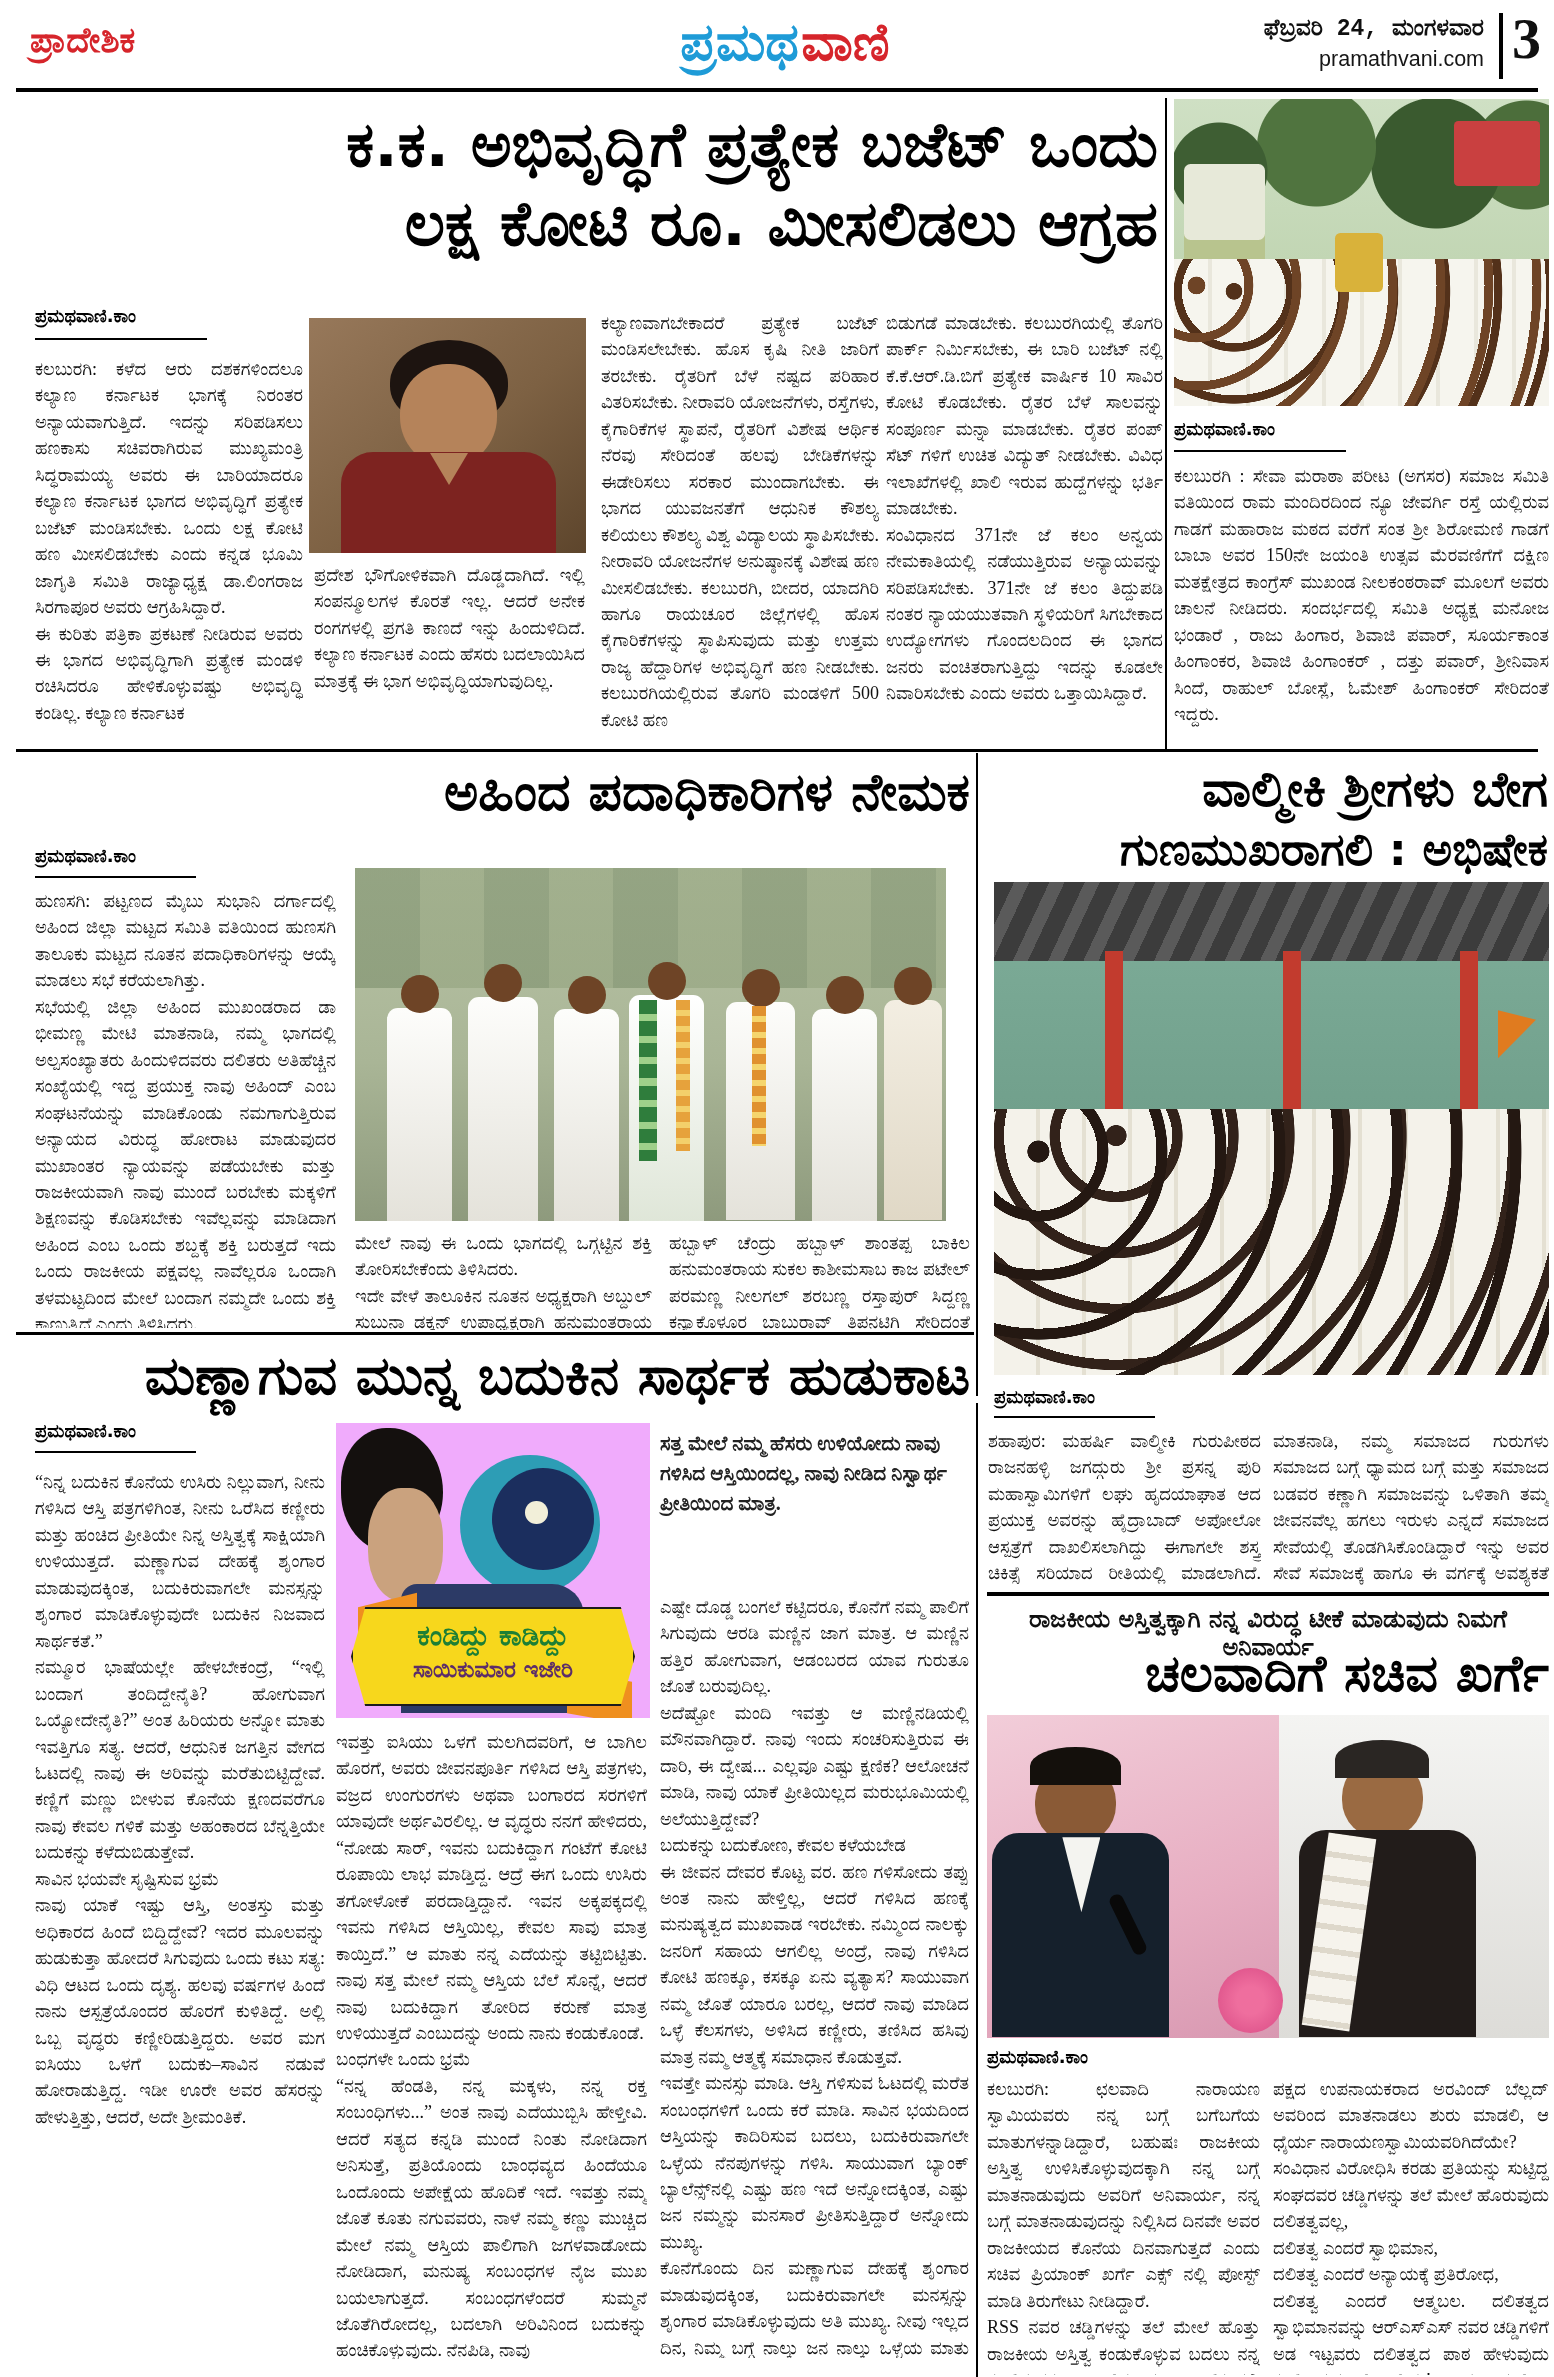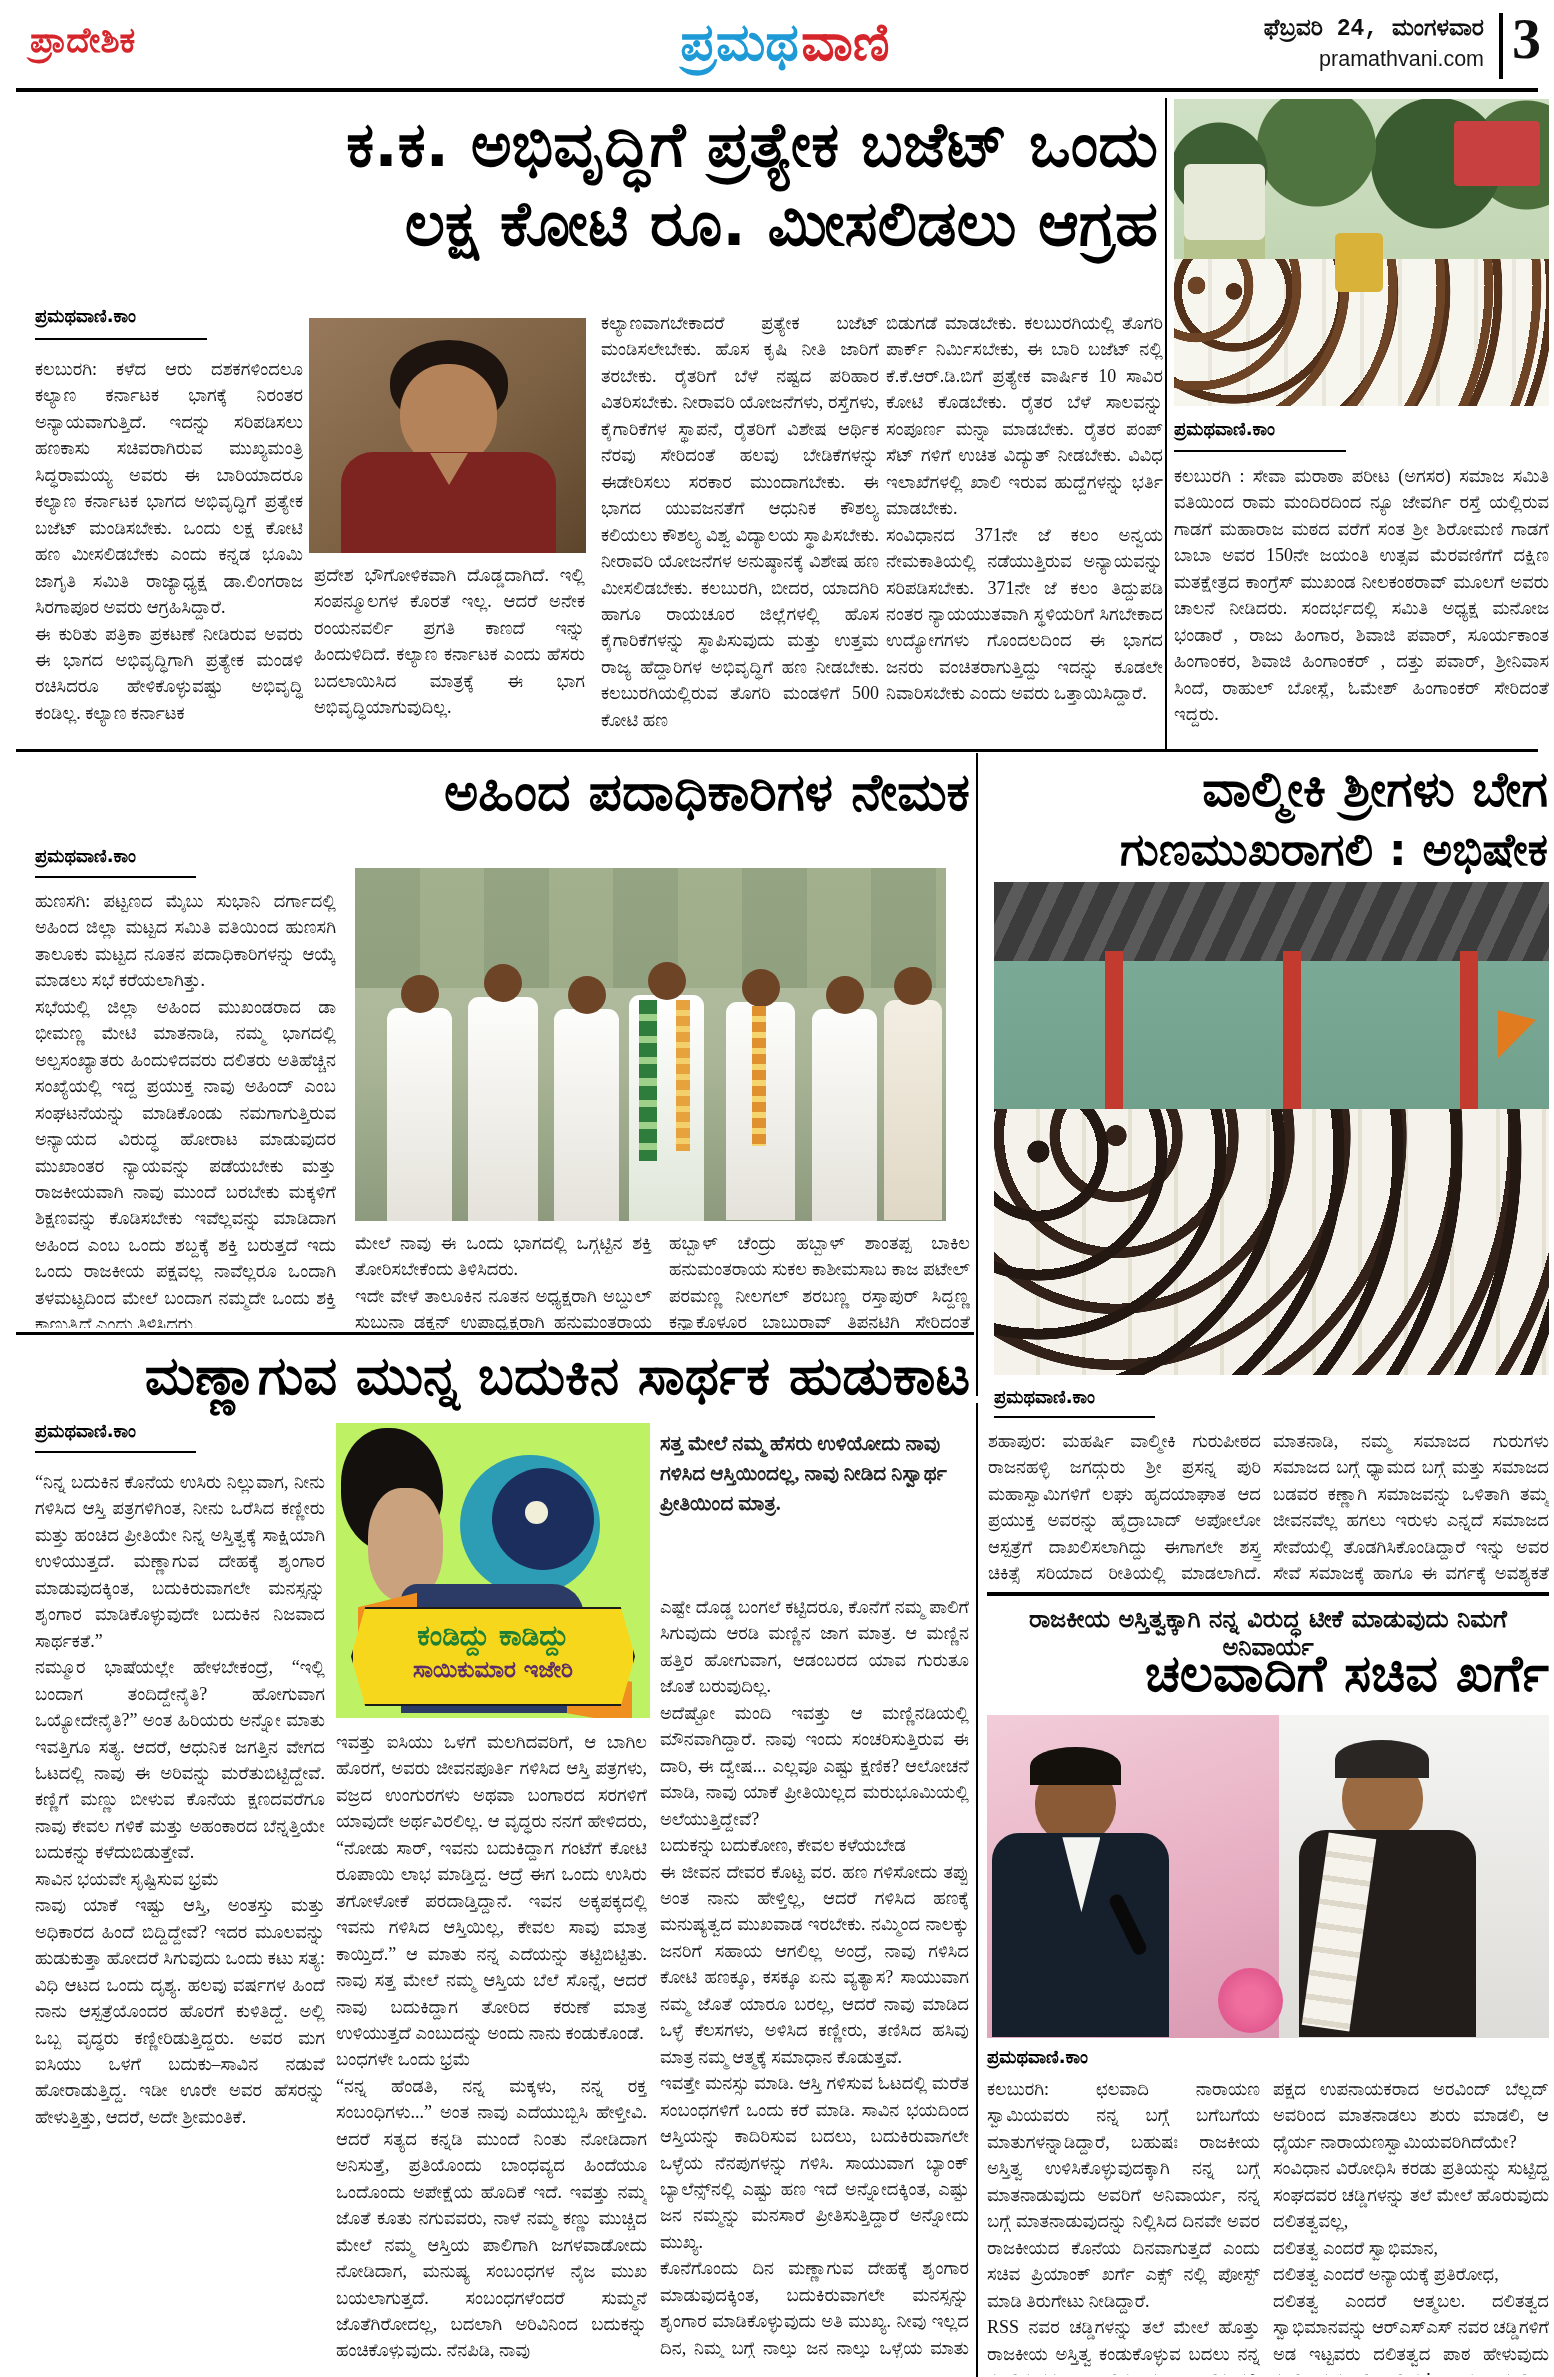--- a/index.html
+++ b/index.html
@@ -52,21 +52,21 @@
 
   <div class="abs photo" style="left:309px;top:318px;width:277px;height:235px;background:linear-gradient(140deg,#97785a 0%,#7d6143 55%,#5d452c 100%);">
     <div class="abs" style="left:81px;top:21.5px;width:118px;height:86px;border-radius:50% 50% 46% 46%;background:#1d1410;"></div>
     <div class="abs" style="left:91px;top:46px;width:97px;height:102px;border-radius:48%;background:#b5835a;"></div>
     <div class="abs" style="left:32px;top:134px;width:215px;height:102px;border-radius:32px 32px 0 0;background:#7d2320;"></div>
     <div class="abs" style="left:121px;top:135px;width:38px;height:32px;background:#b5835a;clip-path:polygon(0 0,100% 0,50% 100%);"></div>
   </div>
 
   <div class="abs body-col" style="left:35px;top:356px;width:268px;height:385px;">ಕಲಬುರಗಿ: ಕಳೆದ ಆರು ದಶಕಗಳಿಂದಲೂ ಕಲ್ಯಾಣ ಕರ್ನಾಟಕ ಭಾಗಕ್ಕೆ ನಿರಂತರ ಅನ್ಯಾಯವಾಗುತ್ತಿದೆ. ಇದನ್ನು ಸರಿಪಡಿಸಲು ಹಣಕಾಸು ಸಚಿವರಾಗಿರುವ ಮುಖ್ಯಮಂತ್ರಿ ಸಿದ್ಧರಾಮಯ್ಯ ಅವರು ಈ ಬಾರಿಯಾದರೂ ಕಲ್ಯಾಣ ಕರ್ನಾಟಕ ಭಾಗದ ಅಭಿವೃದ್ಧಿಗೆ ಪ್ರತ್ಯೇಕ ಬಜೆಟ್ ಮಂಡಿಸಬೇಕು. ಒಂದು ಲಕ್ಷ ಕೋಟಿ ಹಣ ಮೀಸಲಿಡಬೇಕು ಎಂದು ಕನ್ನಡ ಭೂಮಿ ಜಾಗೃತಿ ಸಮಿತಿ ರಾಜ್ಯಾಧ್ಯಕ್ಷ ಡಾ.ಲಿಂಗರಾಜ ಸಿರಗಾಪೂರ ಅವರು ಆಗ್ರಹಿಸಿದ್ದಾರೆ.
 ಈ ಕುರಿತು ಪತ್ರಿಕಾ ಪ್ರಕಟಣೆ ನೀಡಿರುವ ಅವರು ಈ ಭಾಗದ ಅಭಿವೃದ್ಧಿಗಾಗಿ ಪ್ರತ್ಯೇಕ ಮಂಡಳಿ ರಚಿಸಿದರೂ ಹೇಳಿಕೊಳ್ಳುವಷ್ಟು ಅಭಿವೃದ್ಧಿ ಕಂಡಿಲ್ಲ. ಕಲ್ಯಾಣ ಕರ್ನಾಟಕ</div>
-  <div class="abs body-col" style="left:314px;top:562px;width:271px;height:178px;">ಪ್ರದೇಶ ಭೌಗೋಳಿಕವಾಗಿ ದೊಡ್ಡದಾಗಿದೆ. ಇಲ್ಲಿ ಸಂಪನ್ಮೂಲಗಳ ಕೊರತೆ ಇಲ್ಲ. ಆದರೆ ಅನೇಕ ರಂಯನವರ್ಲಿ ಪ್ರಗತಿ ಕಾಣದೆ ಇನ್ನು ಹಿಂದುಳಿದಿದೆ. ಕಲ್ಯಾಣ ಕರ್ನಾಟಕ ಎಂದು ಹೆಸರು ಬದಲಾಯಿಸಿದ ಮಾತ್ರಕ್ಕೆ ಈ ಭಾಗ ಅಭಿವೃದ್ಧಿಯಾಗುವುದಿಲ್ಲ.</div>
+  <div class="abs body-col" style="left:314px;top:562px;width:271px;height:178px;">ಪ್ರದೇಶ ಭೌಗೋಳಿಕವಾಗಿ ದೊಡ್ಡದಾಗಿದೆ. ಇಲ್ಲಿ ಸಂಪನ್ಮೂಲಗಳ ಕೊರತೆ ಇಲ್ಲ. ಆದರೆ ಅನೇಕ ರಂಗಗಳಲ್ಲಿ ಪ್ರಗತಿ ಕಾಣದೆ ಇನ್ನು ಹಿಂದುಳಿದಿದೆ. ಕಲ್ಯಾಣ ಕರ್ನಾಟಕ ಎಂದು ಹೆಸರು ಬದಲಾಯಿಸಿದ ಮಾತ್ರಕ್ಕೆ ಈ ಭಾಗ ಅಭಿವೃದ್ಧಿಯಾಗುವುದಿಲ್ಲ.</div>
   <div class="abs body-col" style="left:601px;top:310px;width:278px;height:431px;">ಕಲ್ಯಾಣವಾಗಬೇಕಾದರೆ ಪ್ರತ್ಯೇಕ ಬಜೆಟ್ ಮಂಡಿಸಲೇಬೇಕು. ಹೊಸ ಕೃಷಿ ನೀತಿ ಜಾರಿಗೆ ತರಬೇಕು. ರೈತರಿಗೆ ಬೆಳೆ ನಷ್ಟದ ಪರಿಹಾರ ವಿತರಿಸಬೇಕು. ನೀರಾವರಿ ಯೋಜನೆಗಳು, ರಸ್ತೆಗಳು, ಕೈಗಾರಿಕೆಗಳ ಸ್ಥಾಪನೆ, ರೈತರಿಗೆ ವಿಶೇಷ ಆರ್ಥಿಕ ನೆರವು ಸೇರಿದಂತೆ ಹಲವು ಬೇಡಿಕೆಗಳನ್ನು ಈಡೇರಿಸಲು ಸರಕಾರ ಮುಂದಾಗಬೇಕು. ಈ ಭಾಗದ ಯುವಜನತೆಗೆ ಆಧುನಿಕ ಕೌಶಲ್ಯ ಕಲಿಯಲು ಕೌಶಲ್ಯ ವಿಶ್ವ ವಿದ್ಯಾಲಯ ಸ್ಥಾಪಿಸಬೇಕು. ನೀರಾವರಿ ಯೋಜನೆಗಳ ಅನುಷ್ಠಾನಕ್ಕೆ ವಿಶೇಷ ಹಣ ಮೀಸಲಿಡಬೇಕು. ಕಲಬುರಗಿ, ಬೀದರ, ಯಾದಗಿರಿ ಹಾಗೂ ರಾಯಚೂರ ಜಿಲ್ಲೆಗಳಲ್ಲಿ ಹೊಸ ಕೈಗಾರಿಕೆಗಳನ್ನು ಸ್ಥಾಪಿಸುವುದು ಮತ್ತು ಉತ್ತಮ ರಾಜ್ಯ ಹೆದ್ದಾರಿಗಳ ಅಭಿವೃದ್ಧಿಗೆ ಹಣ ನೀಡಬೇಕು. ಕಲಬುರಗಿಯಲ್ಲಿರುವ ತೊಗರಿ ಮಂಡಳಿಗೆ 500 ಕೋಟಿ ಹಣ</div>
   <div class="abs body-col" style="left:886px;top:310px;width:277px;height:431px;">ಬಿಡುಗಡೆ ಮಾಡಬೇಕು. ಕಲಬುರಗಿಯಲ್ಲಿ ತೊಗರಿ ಪಾರ್ಕ್ ನಿರ್ಮಿಸಬೇಕು, ಈ ಬಾರಿ ಬಜೆಟ್ ನಲ್ಲಿ ಕೆ.ಕೆ.ಆರ್.ಡಿ.ಬಿಗೆ ಪ್ರತ್ಯೇಕ ವಾರ್ಷಿಕ 10 ಸಾವಿರ ಕೋಟಿ ಕೊಡಬೇಕು. ರೈತರ ಬೆಳೆ ಸಾಲವನ್ನು ಸಂಪೂರ್ಣ ಮನ್ನಾ ಮಾಡಬೇಕು. ರೈತರ ಪಂಪ್ ಸೆಟ್ ಗಳಿಗೆ ಉಚಿತ ವಿದ್ಯುತ್ ನೀಡಬೇಕು. ವಿವಿಧ ಇಲಾಖೆಗಳಲ್ಲಿ ಖಾಲಿ ಇರುವ ಹುದ್ದೆಗಳನ್ನು ಭರ್ತಿ ಮಾಡಬೇಕು.
 ಸಂವಿಧಾನದ 371ನೇ ಜೆ ಕಲಂ ಅನ್ವಯ ನೇಮಕಾತಿಯಲ್ಲಿ ನಡೆಯುತ್ತಿರುವ ಅನ್ಯಾಯವನ್ನು ಸರಿಪಡಿಸಬೇಕು. 371ನೇ ಜೆ ಕಲಂ ತಿದ್ದುಪಡಿ ನಂತರ ನ್ಯಾಯಯುತವಾಗಿ ಸ್ಥಳಿಯರಿಗೆ ಸಿಗಬೇಕಾದ ಉದ್ಯೋಗಗಳು ಗೊಂದಲದಿಂದ ಈ ಭಾಗದ ಜನರು ವಂಚಿತರಾಗುತ್ತಿದ್ದು ಇದನ್ನು ಕೂಡಲೇ ನಿವಾರಿಸಬೇಕು ಎಂದು ಅವರು ಒತ್ತಾಯಿಸಿದ್ದಾರೆ.</div>
 
   <div class="abs rule-v" style="left:1165px;top:98px;width:2.2px;height:651px;"></div>
 
   <div class="abs photo" style="left:1174px;top:99px;width:375px;height:307px;background:linear-gradient(#e9efe2,#dfe7d5);">
     <div class="abs" style="left:0;top:0;width:100%;height:52%;background:
       radial-gradient(circle at 12% 45%, #3e5e33 0 48px, transparent 49px),
       radial-gradient(circle at 38% 30%, #50743f 0 59px, transparent 60px),
@@ -146,21 +146,21 @@
 
   <div class="abs headline" style="left:24px;top:1342px;width:946px;font-size:53px;">ಮಣ್ಣಾಗುವ ಮುನ್ನ ಬದುಕಿನ ಸಾರ್ಥಕ ಹುಡುಕಾಟ</div>
   <div class="abs byline" style="left:35px;top:1420px;">ಪ್ರಮಥವಾಣಿ.ಕಾಂ</div>
   <div class="abs byline-rule" style="left:35px;top:1451px;width:161px;"></div>
 
   <div class="abs body-col" style="left:35px;top:1469px;width:290px;height:890px;">“ನಿನ್ನ ಬದುಕಿನ ಕೊನೆಯ ಉಸಿರು ನಿಲ್ಲುವಾಗ, ನೀನು ಗಳಿಸಿದ ಆಸ್ತಿ ಪತ್ರಗಳಿಗಿಂತ, ನೀನು ಒರೆಸಿದ ಕಣ್ಣೀರು ಮತ್ತು ಹಂಚಿದ ಪ್ರೀತಿಯೇ ನಿನ್ನ ಅಸ್ತಿತ್ವಕ್ಕೆ ಸಾಕ್ಷಿಯಾಗಿ ಉಳಿಯುತ್ತದೆ. ಮಣ್ಣಾಗುವ ದೇಹಕ್ಕೆ ಶೃಂಗಾರ ಮಾಡುವುದಕ್ಕಿಂತ, ಬದುಕಿರುವಾಗಲೇ ಮನಸ್ಸನ್ನು ಶೃಂಗಾರ ಮಾಡಿಕೊಳ್ಳುವುದೇ ಬದುಕಿನ ನಿಜವಾದ ಸಾರ್ಥಕತೆ.”
 ನಮ್ಮೂರ ಭಾಷೆಯಲ್ಲೇ ಹೇಳಬೇಕಂದ್ರೆ, “ಇಲ್ಲಿ ಬಂದಾಗ ತಂದಿದ್ದೇನೈತಿ? ಹೋಗುವಾಗ ಒಯ್ಯೋದೇನೈತಿ?” ಅಂತ ಹಿರಿಯರು ಅನ್ನೋ ಮಾತು ಇವತ್ತಿಗೂ ಸತ್ಯ. ಆದರೆ, ಆಧುನಿಕ ಜಗತ್ತಿನ ವೇಗದ ಓಟದಲ್ಲಿ ನಾವು ಈ ಅರಿವನ್ನು ಮರೆತುಬಿಟ್ಟಿದ್ದೇವೆ. ಕಣ್ಣಿಗೆ ಮಣ್ಣು ಬೀಳುವ ಕೊನೆಯ ಕ್ಷಣದವರೆಗೂ ನಾವು ಕೇವಲ ಗಳಿಕೆ ಮತ್ತು ಅಹಂಕಾರದ ಬೆನ್ನತ್ತಿಯೇ ಬದುಕನ್ನು ಕಳೆದುಬಿಡುತ್ತೇವೆ.
 ಸಾವಿನ ಭಯವೇ ಸೃಷ್ಟಿಸುವ ಭ್ರಮೆ
 ನಾವು ಯಾಕೆ ಇಷ್ಟು ಆಸ್ತಿ, ಅಂತಸ್ತು ಮತ್ತು ಅಧಿಕಾರದ ಹಿಂದೆ ಬಿದ್ದಿದ್ದೇವೆ? ಇದರ ಮೂಲವನ್ನು ಹುಡುಕುತ್ತಾ ಹೋದರೆ ಸಿಗುವುದು ಒಂದು ಕಟು ಸತ್ಯ: ವಿಧಿ ಆಟದ ಒಂದು ದೃಶ್ಯ. ಹಲವು ವರ್ಷಗಳ ಹಿಂದೆ ನಾನು ಆಸ್ಪತ್ರೆಯೊಂದರ ಹೊರಗೆ ಕುಳಿತಿದ್ದೆ. ಅಲ್ಲಿ ಒಬ್ಬ ವೃದ್ಧರು ಕಣ್ಣೀರಿಡುತ್ತಿದ್ದರು. ಅವರ ಮಗ ಐಸಿಯು ಒಳಗೆ ಬದುಕು–ಸಾವಿನ ನಡುವೆ ಹೋರಾಡುತ್ತಿದ್ದ. ಇಡೀ ಊರೇ ಅವರ ಹೆಸರನ್ನು ಹೇಳುತ್ತಿತ್ತು, ಆದರೆ, ಅದೇ ಶ್ರೀಮಂತಿಕೆ.</div>
 
-  <div class="abs photo" style="left:336px;top:1423px;width:314px;height:295px;background:#bef264;">
+  <div class="abs photo" style="left:336px;top:1423px;width:314px;height:295px;background:#f0abfc;">
     <div class="abs" style="left:5.4px;top:5.4px;width:102px;height:124px;border-radius:46% 54% 50% 50%;background:#14100e;"></div>
     <div class="abs" style="left:32px;top:65px;width:75px;height:113px;border-radius:44%;background:#caa27e;"></div>
     <div class="abs" style="left:124px;top:32px;width:140px;height:140px;border-radius:50%;background:#2d9db5;">
       <div class="abs" style="left:32px;top:13px;width:102px;height:102px;border-radius:50%;background:#1b2e5e;"></div>
       <div class="abs" style="left:65px;top:46px;width:22.6px;height:22.6px;border-radius:50%;background:#f2efd9;"></div>
     </div>
     <div class="abs" style="left:65px;top:161px;width:183px;height:129px;background:#2c3a66;border-radius:16px 32px 0 0;"></div>
     <div class="abs" style="left:21.5px;top:177px;width:59px;height:48px;background:#ef8f1f;transform:skewY(-14deg);"></div>
     <div class="abs" style="left:231px;top:253px;width:65px;height:43px;background:#ef8f1f;transform:skewY(10deg);"></div>
     <div class="abs" style="left:15px;top:184px;width:280px;height:95px;background:#f7d71c;border:2.7px solid #1c1c1c;

